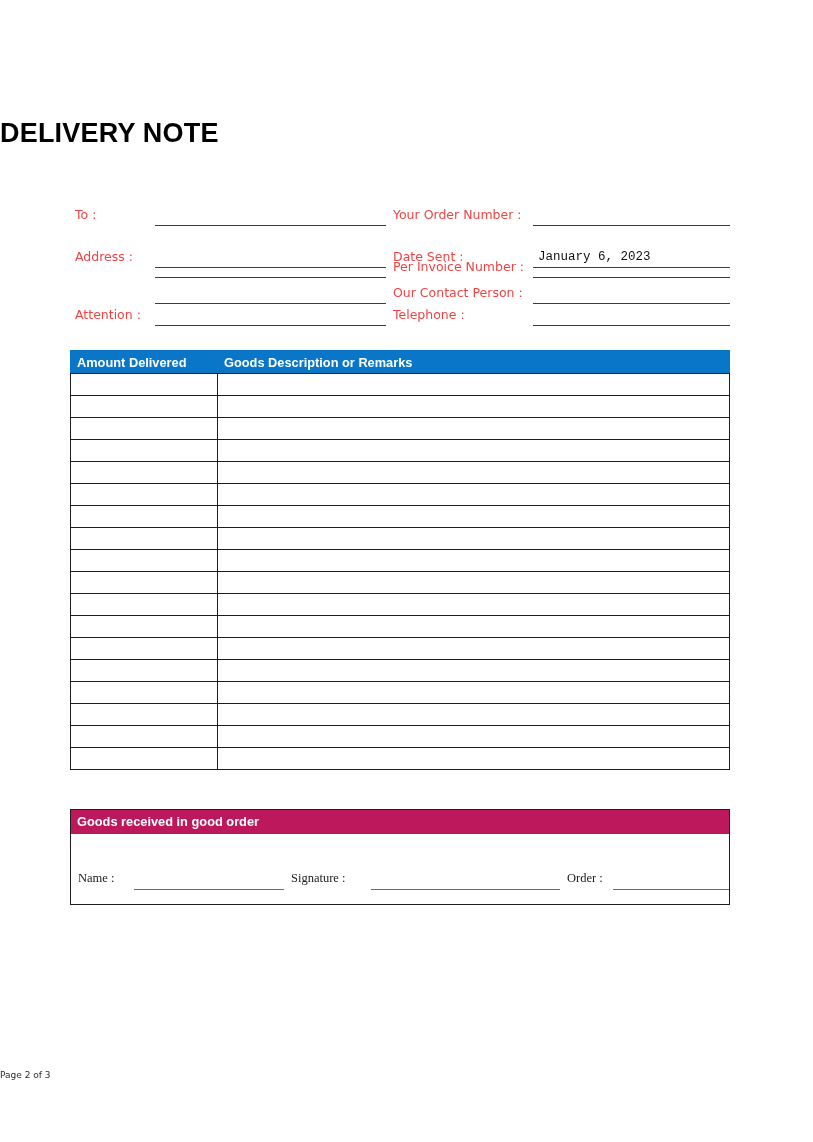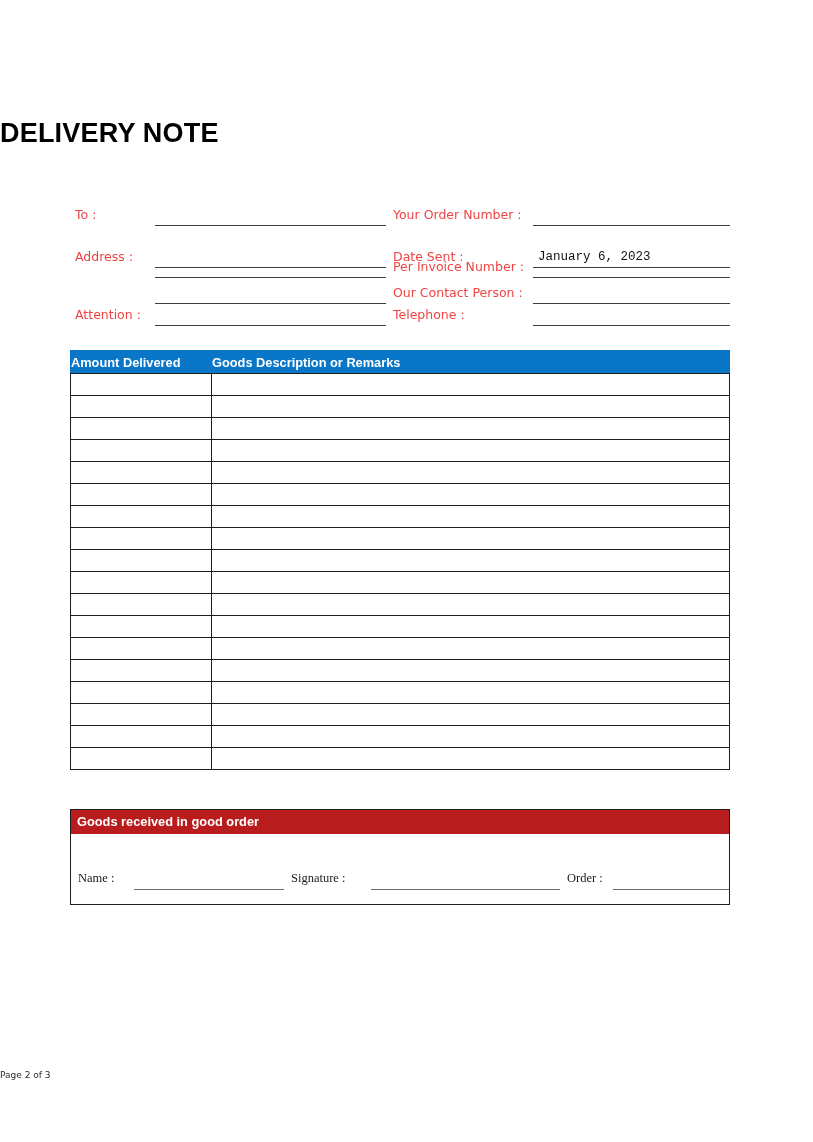--- a/index.html
+++ b/index.html
@@ -104,20 +104,21 @@
     margin: 0;
   }
   .goods-table th {
     background: #0a76c8;
     color: #ffffff;
     font-family: "Liberation Sans", sans-serif;
     font-size: 12.8px;
     font-weight: bold;
     text-align: left;
     height: 22px;
+    padding-left: 6px;
     border-color: #0a76c8;
     border-bottom-color: #1d1d1d;
   }
   .goods-table th.col-amount { width: 140px; }
   .goods-table td { height: 21px; background: #ffffff; }
   .goods-table td.col-amount { width: 140px; }
 
   
   .receipt-box {
     position: absolute;
@@ -127,21 +128,21 @@
     height: 96px;
     border: 1.5px solid #1d1d1d;
     box-sizing: border-box;
     background: #fff;
   }
   .receipt-head {
     position: absolute;
     left: 0; top: 0;
     width: 100%;
     height: 24px;
-    background: #b91c1c;
+    background: #be185d;
     color: #fff;
     font-family: "Liberation Sans", sans-serif;
     font-size: 12.8px;
     font-weight: bold;
     line-height: 24px;
     padding-left: 6px;
     box-sizing: border-box;
     white-space: nowrap;
   }
   .sig-row {

